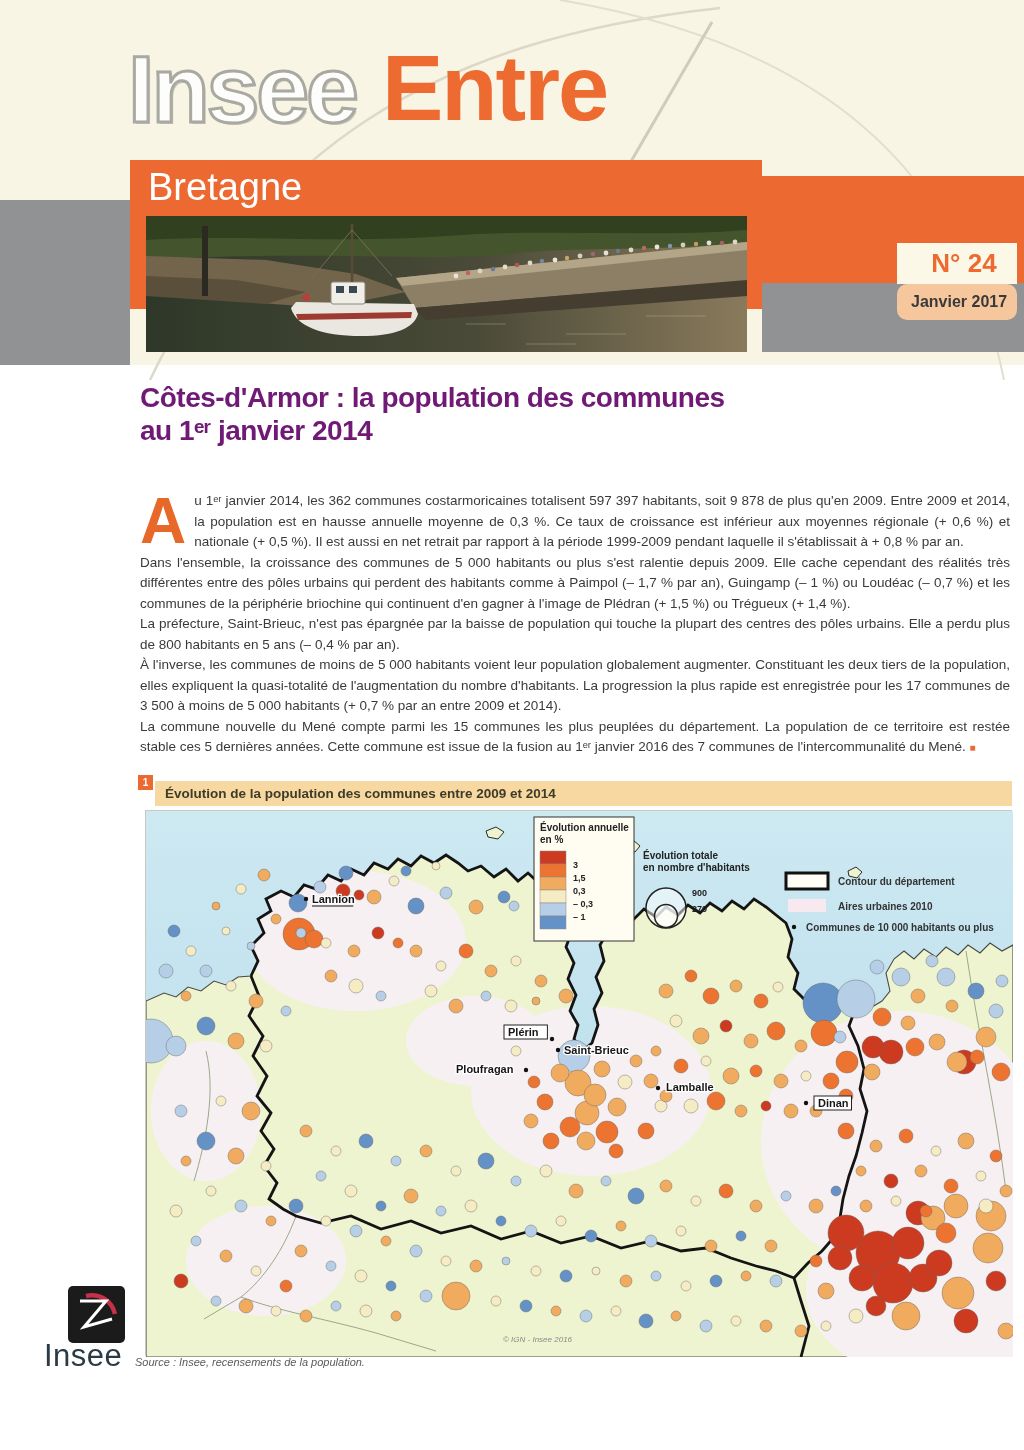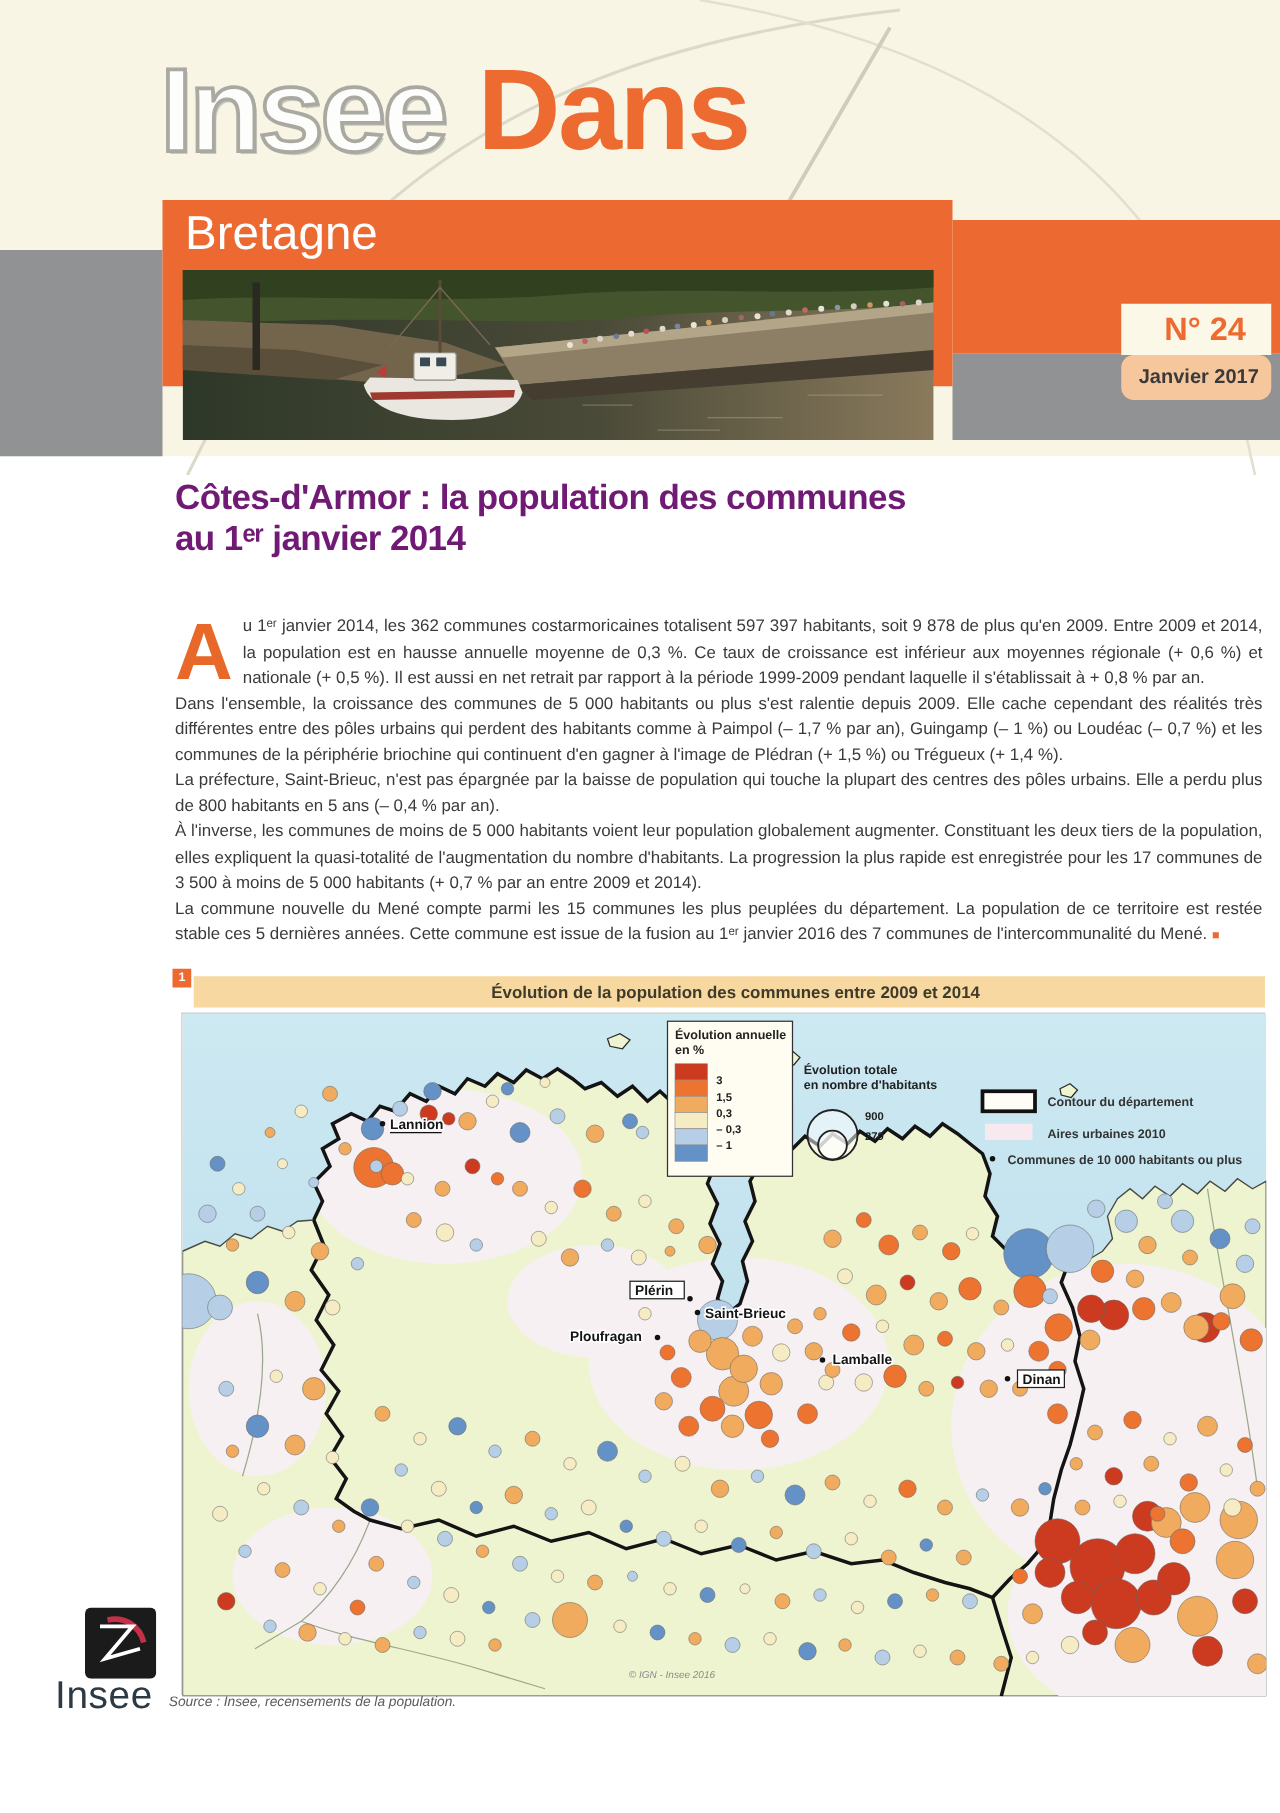--- a/index.html
+++ b/index.html
@@ -35,21 +35,21 @@
              font-size:13.5px; line-height:20.5px; text-align:justify; }
   .article p { margin:0; }
   .dropcap { float:left; font-size:64px; line-height:56px; font-weight:600; color:#e8682a;
              margin:2px 8px 0 0; }
   .endmark { color:#ec6a32; font-size:10px; }
 
   
   .fig-badge { position:absolute; left:138px; top:775px; width:15px; height:15px; background:#ec6a32;
                color:#fff; font-size:10px; font-weight:700; text-align:center; line-height:15px; }
   .fig-banner { position:absolute; left:155px; top:781px; width:857px; height:25px; background:#f6d8a0;
-                color:#3f3b2a; font-size:13.5px; font-weight:700; line-height:25px; padding-left:10px;text-align:center; }
+                color:#3f3b2a; font-size:13.5px; font-weight:700; line-height:25px; padding-left:10px; }
   .map-wrap { position:absolute; left:145px; top:810px; width:867px; height:546px; border:1px solid #c9c9c2; }
   #map-svg text { font-family:"Liberation Sans", sans-serif; }
   .bub { stroke:#666; stroke-opacity:.55; stroke-width:.8; }
   .lg-title { font-size:10px; font-weight:700; fill:#222; }
   .lg-break { font-size:9px; font-weight:700; fill:#222; }
   .lg-val   { font-size:9px; font-weight:700; fill:#222; }
   .lg-layer { font-size:10px; font-weight:700; fill:#333; }
   .city-label { font-size:11px; font-weight:700; fill:#151515; stroke:#ffffff; stroke-width:2.5px; paint-order:stroke; }
   .credit { font-size:8px; font-style:italic; fill:#8a8a8a; }
 
@@ -65,21 +65,21 @@
 
   <div class="ivory-bg"></div>
   <svg id="swoosh" width="1024" height="380" viewBox="0 0 1024 380">
     <path d="M 150,380 C 260,150 430,40 720,8" fill="none" stroke="#dcd9c9" stroke-width="2.5"></path>
     <path d="M 560,0 C 810,42 960,160 1004,380" fill="none" stroke="#e2dfcf" stroke-width="2"></path>
     <path d="M 712,22 L 590,232" fill="none" stroke="#cfccbc" stroke-width="3"></path>
   </svg>
 
   <div class="logo-row">
     <span class="logo-insee">Insee</span>
-    <span class="logo-flash">Dans</span>
+    <span class="logo-flash">Entre</span>
   </div>
 
   <div class="gray-band-left"></div>
   <div class="orange-block-right"></div>
   <div class="gray-band-right"></div>
 
   <div class="orange-banner">
     <div class="banner-region">Bretagne</div>
     <div class="photo-frame">
       <svg width="601" height="136" viewBox="0 0 601 136">

